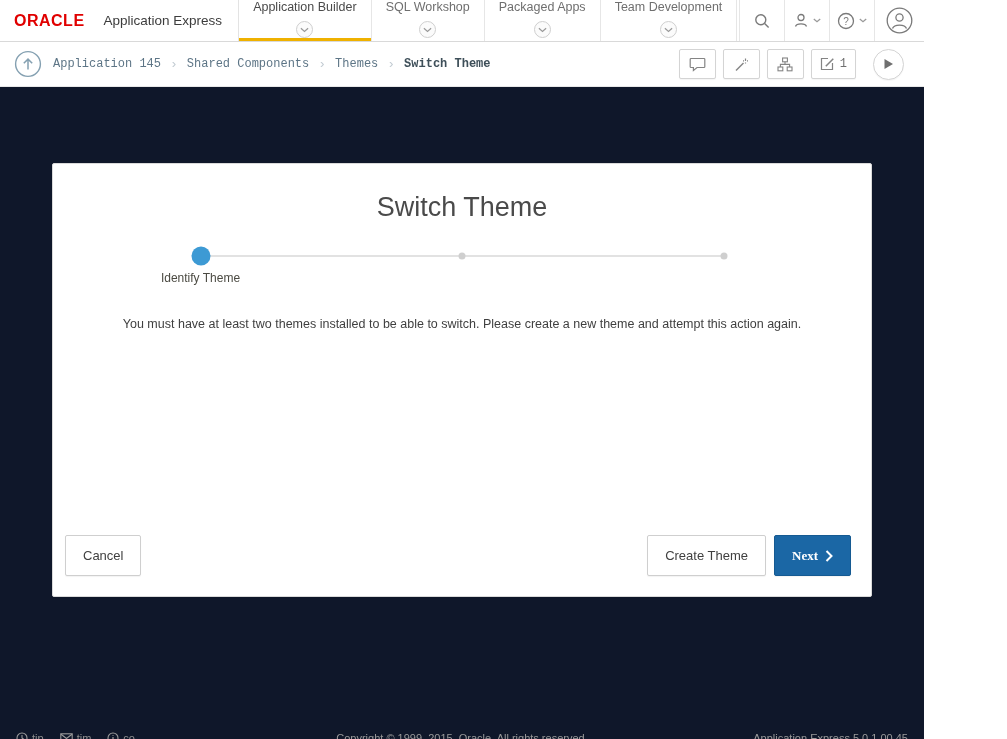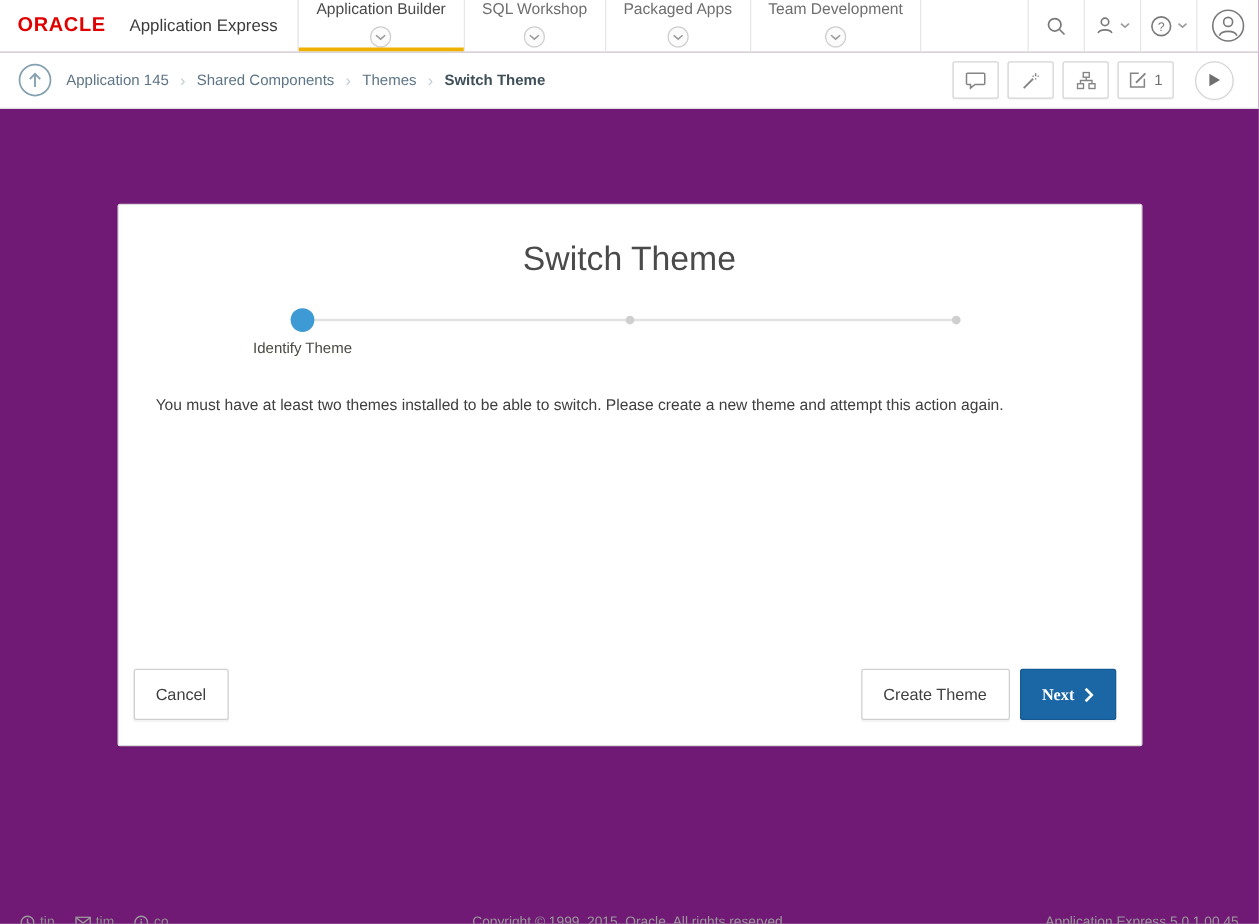--- a/index.html
+++ b/index.html
@@ -1,38 +1,38 @@
 <!DOCTYPE html>
 <html><head>
 <meta charset="utf-8">
 <style>
   * { margin:0; padding:0; box-sizing:border-box; }
   body { font-family:"Liberation Sans", sans-serif; background:#fff; }
-  .page { position:relative; width:1007px; height:739px; overflow:hidden; background:#701a75; }
+  .page { position:relative; width:924px; height:739px; overflow:hidden; background:#0f172a; }
 
   
   .top-header { position:absolute; top:0; left:0; right:0; height:42px; background:#fff;
     border-bottom:1px solid #d9d9d9; display:flex; align-items:stretch; z-index:3; }
   .brand { display:flex; align-items:center; padding:0 16px 0 14px; border-right:1px solid #e3e3e3; }
   .brand-logo { color:#e00000; font-weight:bold; font-size:16px; letter-spacing:0.5px; }
   .brand-product { color:#3c3c3c; font-size:13.5px; margin-left:19px; }
   .tab { position:relative; display:flex; align-items:center; gap:7px; padding:0 14px;
     border-right:1px solid #e6e6e6; color:#6f6f6f; font-size:12.5px; cursor:pointer;flex-direction:column; }
   .tab.active { color:#4a4a4a; }
   .tab.active .tab-underline { position:absolute; left:0; right:0; bottom:0; height:3px; background:#efb100; }
   .chev-circle { width:17px; height:17px; border:1px solid #cfcfcf; border-radius:50%;
     display:flex; align-items:center; justify-content:center; background:#fbfbfb; }
   .header-right { margin-left:auto; display:flex; align-items:stretch; }
   .icon-cell { width:45px; border-left:1px solid #e6e6e6; display:flex; align-items:center;
     justify-content:center; gap:4px; cursor:pointer; }
   .icon-cell.account { width:50px; }
 
   
   .crumb-bar { position:absolute; top:42px; left:0; right:0; height:45px; background:#fff;
-    border-bottom:1px solid #e8e8e8; display:flex; align-items:center; padding:0 14px; z-index:2; }
+    border-bottom:1px solid #e8e8e8; display:flex; align-items:center; padding:0 14px; z-index:2;font-family:Liberation Mono, monospace; }
   .up-btn { margin-right:11px; display:flex; align-items:center; cursor:pointer; }
   .crumbs { display:flex; align-items:center; gap:9px; }
   .crumb { color:#5d7586; font-size:12px; cursor:pointer; }
   .crumb-sep { color:#c2cbd2; font-size:13px; }
   .crumb.last { color:#3e4f59; font-weight:bold; cursor:default; }
   .crumb-toolbar { margin-left:auto; display:flex; align-items:center; gap:7px; padding-right:6px; }
   .tb-btn { height:30px; min-width:37px; padding:0 8px; border:1px solid #d4d4d4; border-radius:2px;
     background:#fff; display:flex; align-items:center; justify-content:center; gap:5px;
     color:#6f6f6f; font-size:12px; cursor:pointer; box-shadow:0 1px 1px rgba(0,0,0,.04); }
   .run-btn { width:31px; height:31px; border:1px solid #d4d4d4; border-radius:50%; background:#fff;
@@ -43,21 +43,21 @@
   .card { position:absolute; top:163px; left:50%; transform:translateX(-50%); width:820px; height:434px;
     background:#fff; border:1px solid #dadada; border-radius:2px; box-shadow:0 1px 2px rgba(0,0,0,.05); }
   .card-title { margin-top:28px; text-align:center; font-size:27px; color:#4a4a4a; font-weight:400; }
   .progress { position:relative; width:523px; margin:24px auto 0; height:18px; }
   .progress-track { position:absolute; left:0; right:0; top:8px; height:2px; background:#e2e2e2; }
   .dot { position:absolute; top:9px; transform:translate(-50%,-50%); border-radius:50%; }
   .dot.current { width:19px; height:19px; background:#3d9ad4; }
   .dot.future { width:7px; height:7px; background:#cfcfcf; }
   .step-label { position:absolute; top:24px; left:0; transform:translateX(-50%); white-space:nowrap;
     font-size:12px; font-weight:normal; color:#4b4a42; }
-  .wizard-message { margin-top:52px; text-align:left; font-size:12.5px; color:#3f3f3f; padding:0 30px; }
+  .wizard-message { margin-top:52px; text-align:center; font-size:12.5px; color:#3f3f3f; padding:0 12px; }
   .card-actions { position:absolute; left:12px; right:20px; bottom:20px; display:flex; align-items:center; }
   .btn { height:41px; padding:0 17px; font-size:13px; border:1px solid #cfcfcf; border-radius:2px;
     background:#fff; color:#404040; display:inline-flex; align-items:center; cursor:pointer;
     box-shadow:0 1px 1px rgba(0,0,0,.05); font-family:"Liberation Sans", sans-serif; }
   .btn-primary { background:#1b67a5; border-color:#155a92; color:#fff; font-weight:bold; gap:7px;font-family:Liberation Serif, serif; }
   .spacer { flex:1; }
   .gap8 { width:8px; }
 
   
   .page-footer { position:absolute; top:730px; left:0; right:0; height:26px; display:flex;

